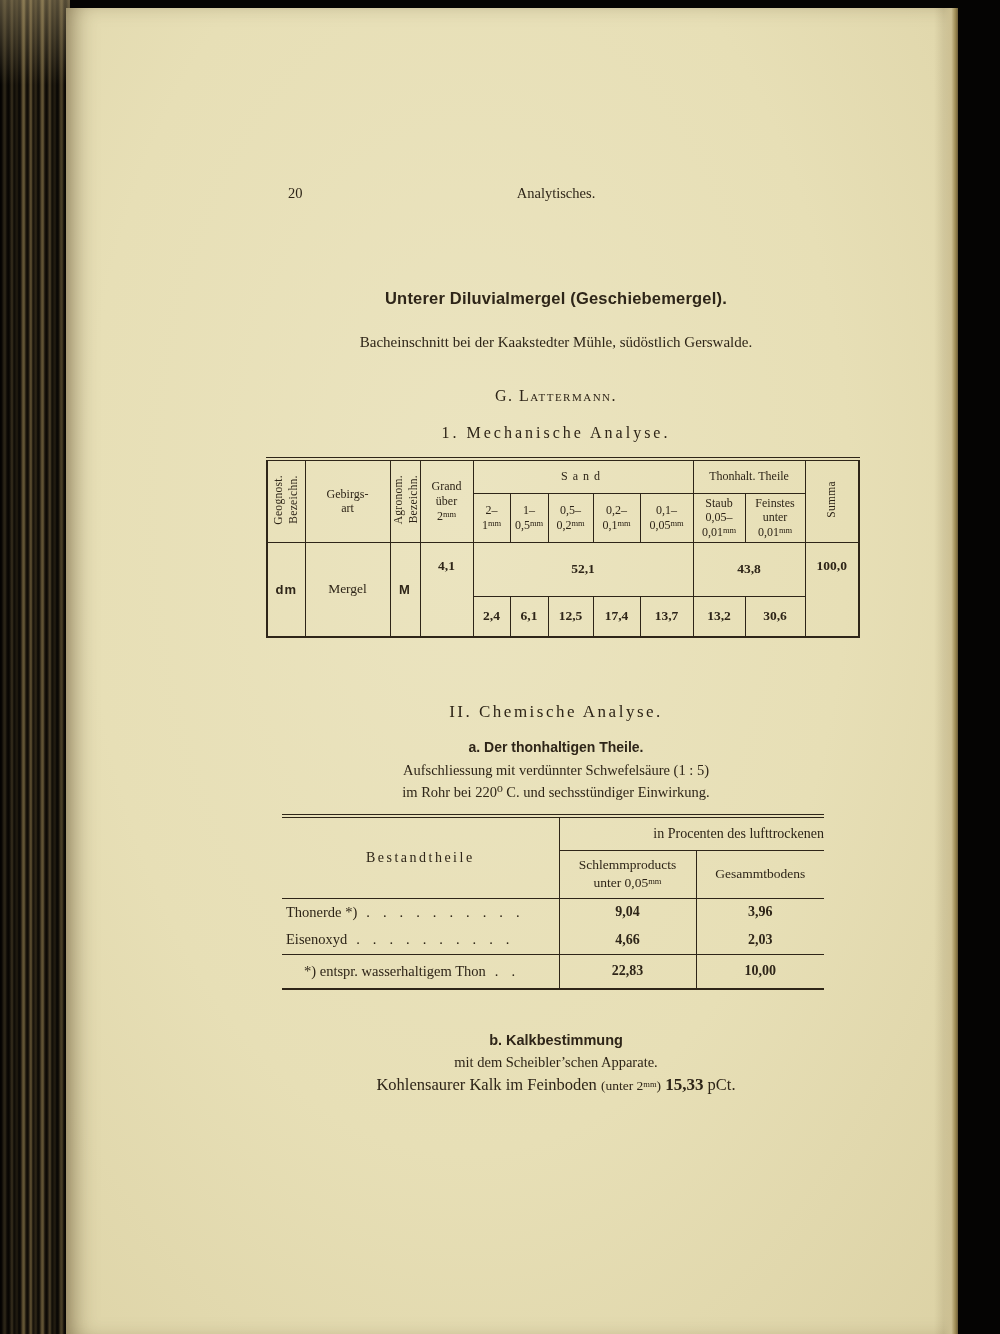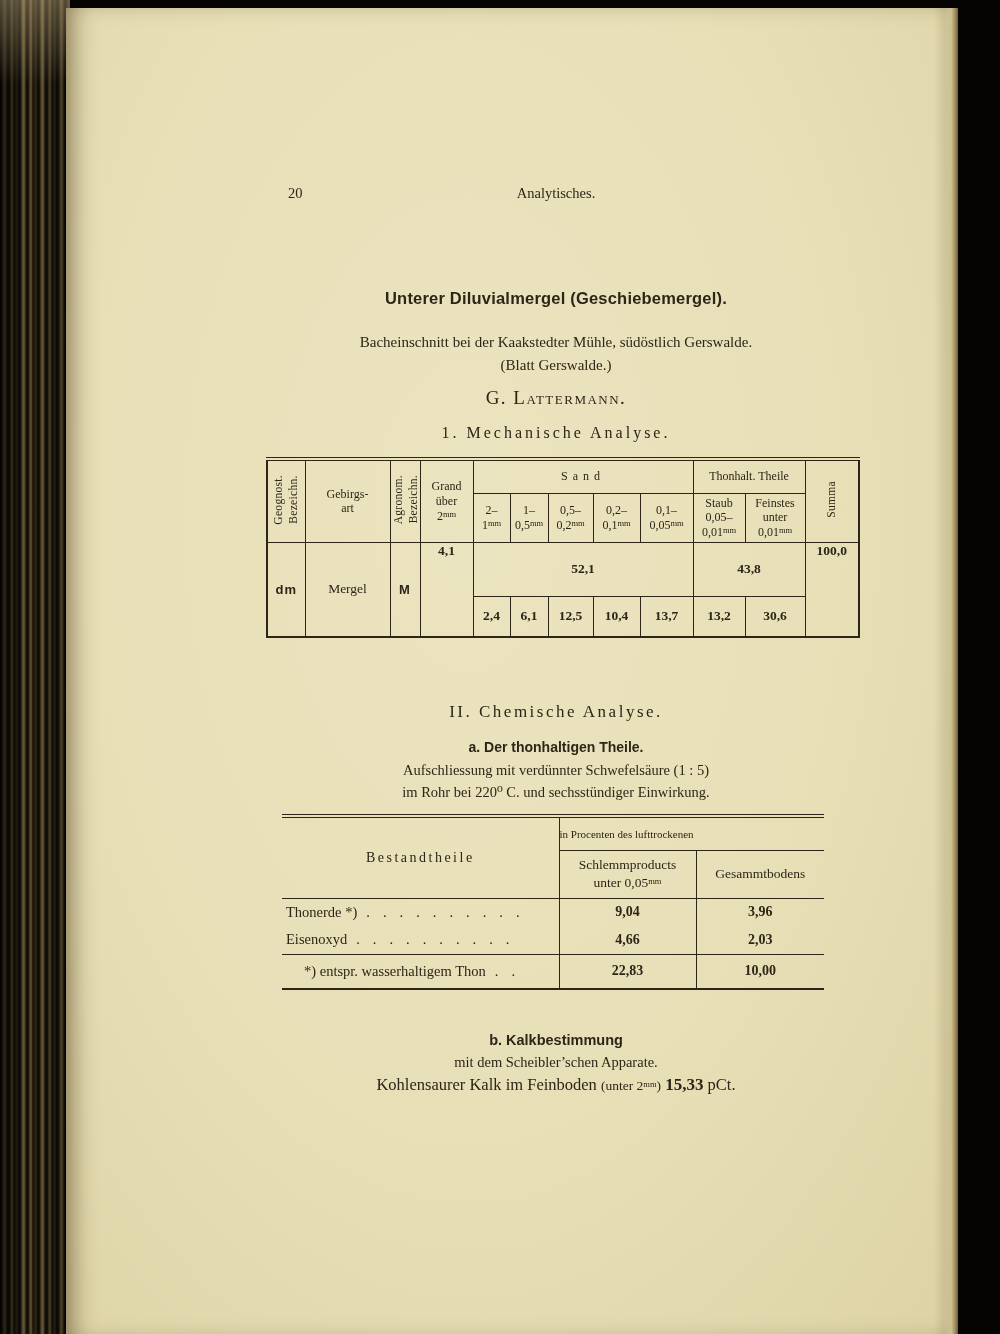--- a/index.html
+++ b/index.html
@@ -41,21 +41,21 @@
   .blk { position:absolute; left:160px; width:660px; text-align:center; }
   .sans { font-family:"Liberation Sans","DejaVu Sans",sans-serif; }
 
   .head-row { top:177px; font-size:14.5px; }
   .pnum { position:absolute; left:62px; top:0; }
   .rhead { display:block; }
 
   .title   { top:281px; font-weight:700; font-size:16.5px; letter-spacing:.2px; }
   .sub1    { top:326px; font-size:15px; }
   .sub2    { top:349px; font-size:15px; }
-  .author  { top:379px; font-size:19px; font-variant:small-caps; letter-spacing:1.5px; }
+  .author  { top:379px; font-size:16px; font-variant:small-caps; letter-spacing:1.5px; }
   .h-mech  { top:416px; font-size:16px; letter-spacing:3px; }
   .h-chem  { top:694px; font-size:17px; letter-spacing:2.5px; }
   .sub-a   { top:731px; font-weight:700; font-size:14px; }
   .note1   { top:754px; font-size:14.5px; }
   .note2   { top:776px; font-size:14.5px; }
   .sub-b   { top:1024px; font-weight:700; font-size:14.5px; }
   .sub-b2  { top:1046px; font-size:14.5px; }
   .kalk    { top:1067px; font-size:16.5px; }
   .kalk-paren { font-size:13.5px; }
   .kalk-val   { font-weight:700; font-size:17px; }
@@ -78,34 +78,34 @@
   .t1 thead tr.s { height:49px; }
   .t1 tbody tr.b1 { height:54px; }
   .t1 tbody tr.b2 { height:41px; }
   .vtext {
     display:inline-block; writing-mode:vertical-rl; transform:rotate(180deg);
     font-size:11.5px; line-height:1.3; letter-spacing:.3px;
   }
   .vtext span { display:block; }
   .grp .sp { letter-spacing:5px; }
   .t1 td.val  { font-weight:700; font-size:13.5px; font-family:"Liberation Serif","DejaVu Serif",serif; }
-  .t1 td.vtop { vertical-align:top; }
+  .t1 td.vtop { vertical-align:top; padding-top:15px; }
   .t1 td.gname { font-size:13.5px; }
   .t1 td.gsym  { font-family:"Liberation Sans","DejaVu Sans",sans-serif; font-weight:700; font-size:13px; letter-spacing:1px; }
 
   
   .t2 {
     position:absolute; left:216px; top:806px; width:542px;
     border-collapse:collapse; table-layout:fixed;
     border-top:4px double #2e2518; border-bottom:2px solid #2e2518;
   }
   .t2 th, .t2 td { padding:0; font-weight:normal; vertical-align:middle; }
   .t2 .col1h  { border-right:1px solid #2e2518; border-bottom:1px solid #2e2518;
                 text-align:center; letter-spacing:2.5px; font-size:14px; }
-  .t2 .grouph { border-bottom:1px solid #2e2518; text-align:left; font-size:11px; height:34px; }
+  .t2 .grouph { border-bottom:1px solid #2e2518; text-align:right; font-size:14px; height:34px; }
   .t2 tr.subr { height:48px; }
   .t2 .sub    { border-bottom:1px solid #2e2518; text-align:center; font-size:13.5px; line-height:1.3; }
   .t2 .c2     { border-right:1px solid #2e2518; }
   .t2 td      { height:28px; font-size:14.5px; }
   .t2 .lbl    { border-right:1px solid #2e2518; text-align:left; padding-left:4px; }
   .t2 .v1     { border-right:1px solid #2e2518; }
   .t2 .val    { text-align:center; font-weight:700; font-size:14px; }
   .t2 tr.foot td { border-top:1px solid #2e2518; height:35px; }
   .t2 tr.foot .lbl { padding-left:22px; }
   .dots { letter-spacing:13px; margin-left:9px; }
@@ -117,21 +117,20 @@
 
 <div class="page">
 
   <div class="blk head-row">
     <span class="pnum">20</span>
     <span class="rhead">Analytisches.</span>
   </div>
 
   <div class="blk title sans">Unterer Diluvialmergel (Geschiebemergel).</div>
   <div class="blk sub1">Bacheinschnitt bei der Kaakstedter Mühle, südöstlich Gerswalde.</div>
-  <div class="blk sub2">(Blatt Gerswalde.)</div>
   <div class="blk author">G. Lattermann.</div>
 
   <div class="blk h-mech">1. Mechanische Analyse.</div>
 
   <table class="t1">
     <colgroup>
       <col style="width:38px">
         <col style="width:85px">
         <col style="width:30px">
         <col style="width:53px">
@@ -219,21 +218,21 @@
         <td rowspan="2" class="gsym">M</td>
         <td rowspan="2" class="val vtop">4,1</td>
         <td colspan="5" class="val">52,1</td>
         <td colspan="2" class="val">43,8</td>
         <td rowspan="2" class="val vtop">100,0</td>
       </tr>
       <tr class="b2">
         <td class="val">2,4</td>
         <td class="val">6,1</td>
         <td class="val">12,5</td>
-        <td class="val">10,4</td>
+        <td class="val">17,4</td>
         <td class="val">13,7</td>
         <td class="val">13,2</td>
         <td class="val">30,6</td>
       </tr>
     </tbody>
   </table>
 
   <div class="blk sub-a sans">a. Der thonhaltigen Theile.</div>
   <div class="blk h-chem">II. Chemische Analyse.</div>
   <div class="blk note1">Aufschliessung mit verdünnter Schwefelsäure (1 : 5)</div>

